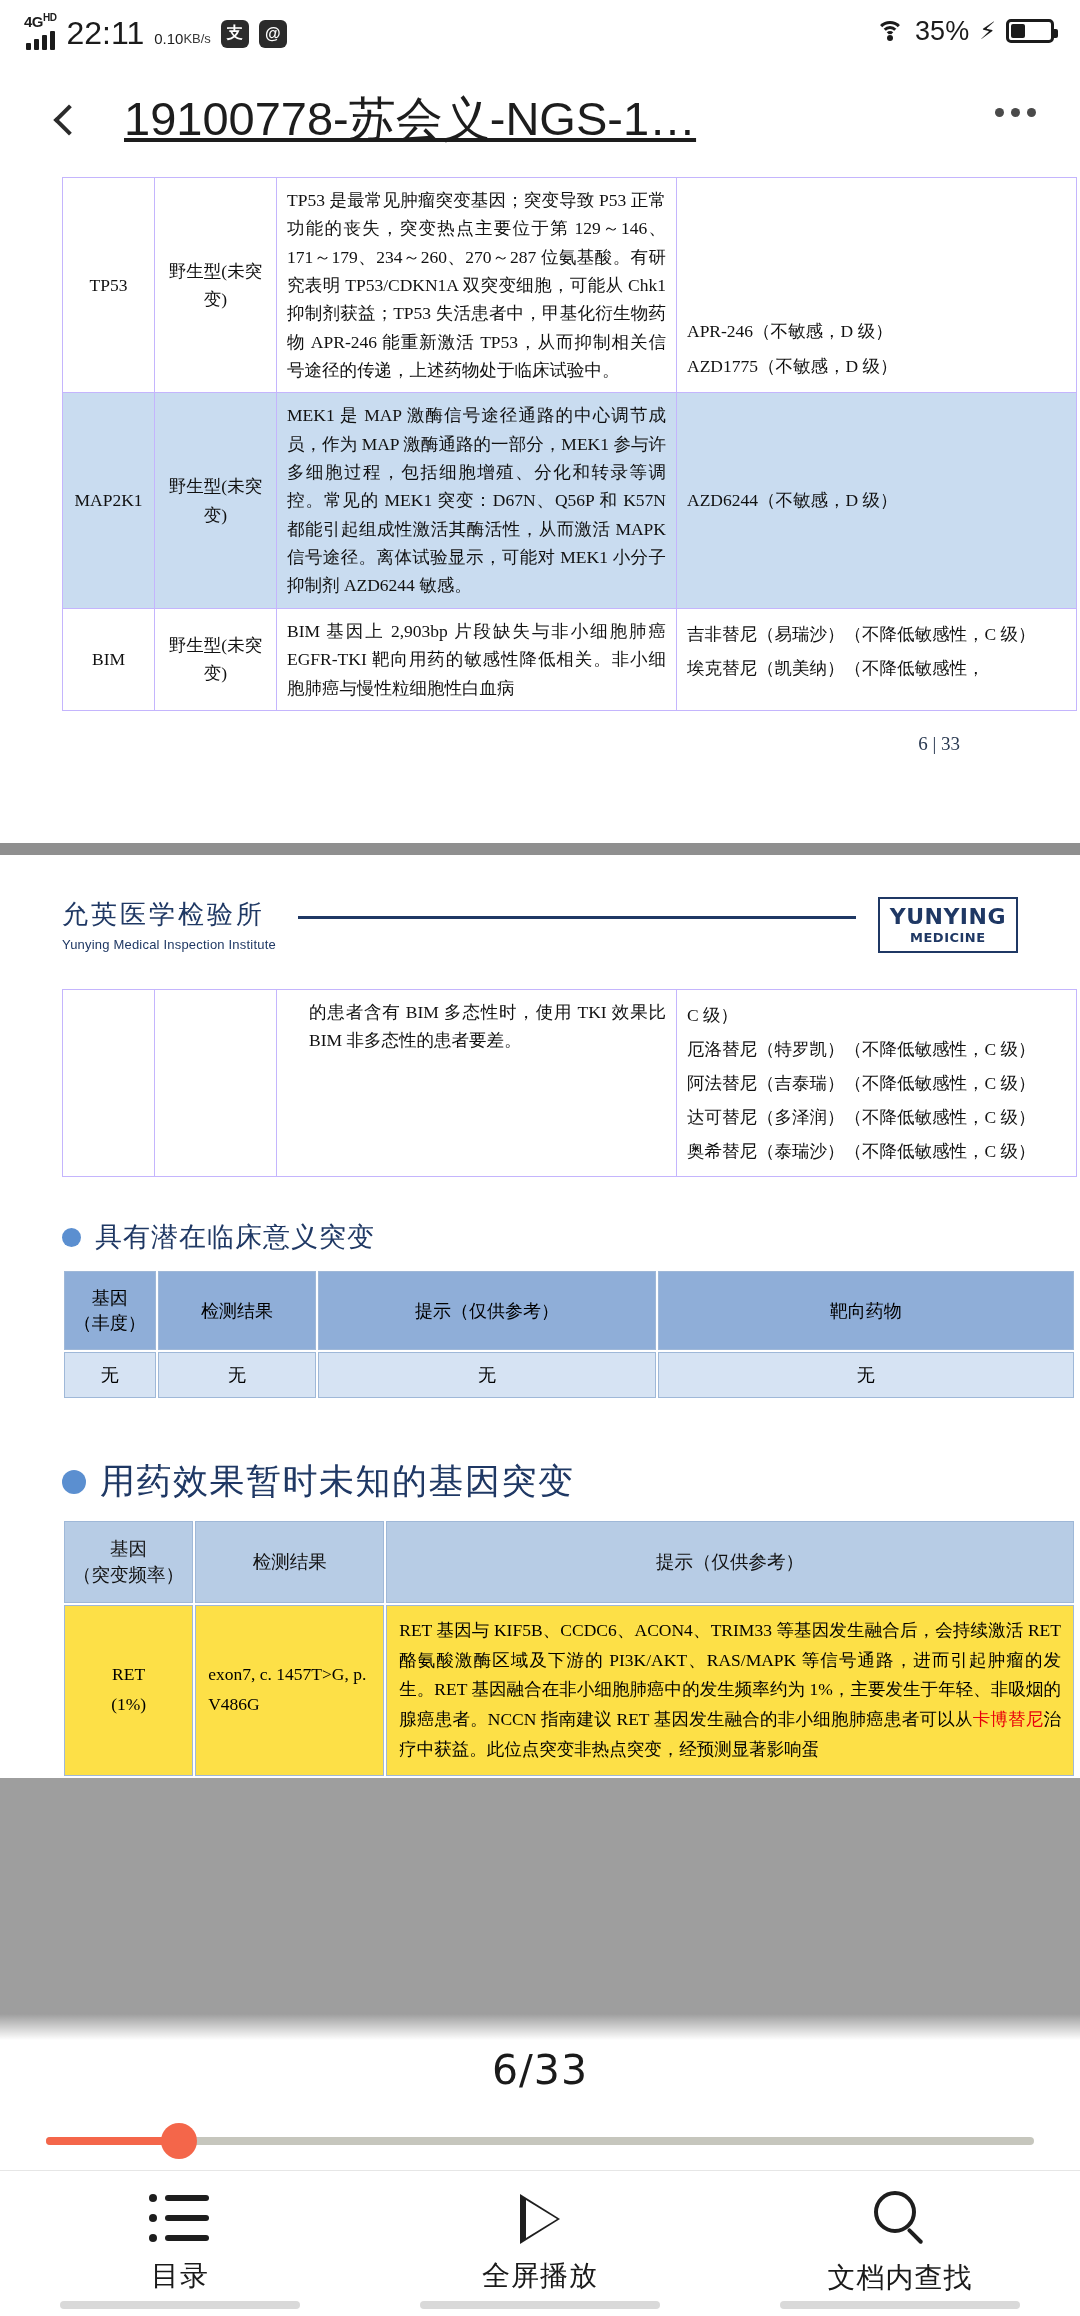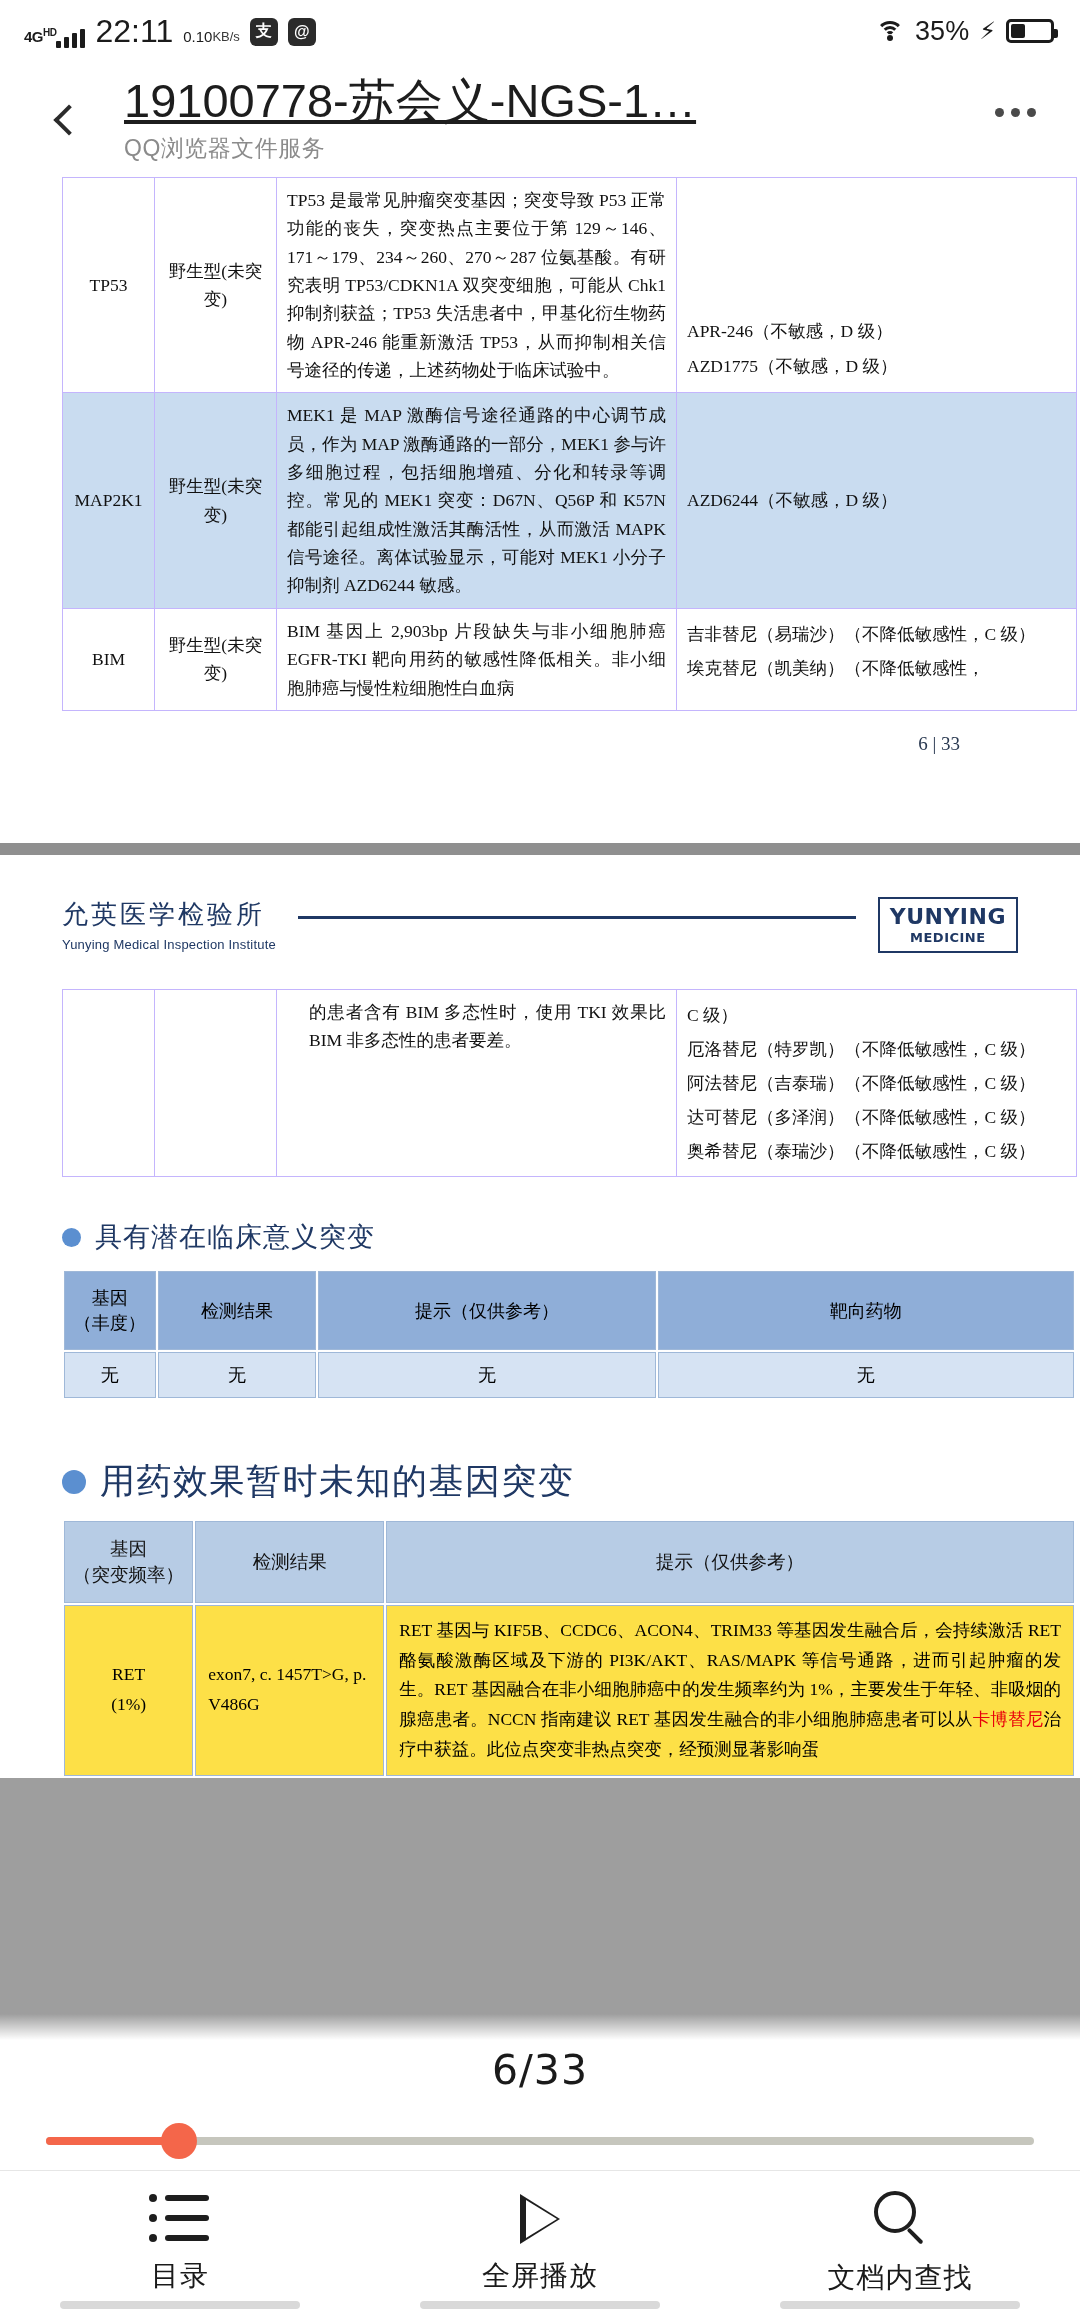--- a/index.html
+++ b/index.html
@@ -13,21 +13,21 @@
 
   
   .statusbar{
     height:62px; width:1080px;
     display:flex; align-items:center;
     padding:0 26px 0 24px;
     background:#ffffff;
     color:#1b1b1b;
   }
   .sb-left{ display:flex; align-items:flex-end; gap:10px; }
-  .sig-wrap{ display:flex; flex-direction:row; align-items:flex-start; line-height:1; }
+  .sig-wrap{ display:flex; flex-direction:column; align-items:center; line-height:1; }
   .sig-label{ font-size:15px; font-weight:700; letter-spacing:-0.5px; margin-bottom:1px;}
   .sig-label sup{ font-size:10px; vertical-align:super; }
   .bars{ display:flex; align-items:flex-end; gap:3px; height:20px;}
   .bars i{ display:block; width:5px; background:#1b1b1b; border-radius:1px;}
   .bars i:nth-child(1){height:7px}
   .bars i:nth-child(2){height:11px}
   .bars i:nth-child(3){height:15px}
   .bars i:nth-child(4){height:19px}
   .clock{ font-size:32px; font-weight:400; letter-spacing:0px; line-height:1; padding-bottom:1px;}
   .netspeed{ display:flex; align-items:center; line-height:1.05; padding-bottom:3px;}
@@ -265,21 +265,20 @@
       </div>
   </div>
 </div>
 
 <div class="appbar">
   <div class="backbtn">
     <span class="chev"></span>
   </div>
   <div class="titles">
     <div class="doc-title">19100778-苏会义-NGS-1…</div>
-    <div class="doc-sub">QQ浏览器文件服务</div>
   </div>
   <div class="more">
     <i></i>
       <i></i>
       <i></i>
   </div>
 </div>
 
 <div class="viewer">
 

